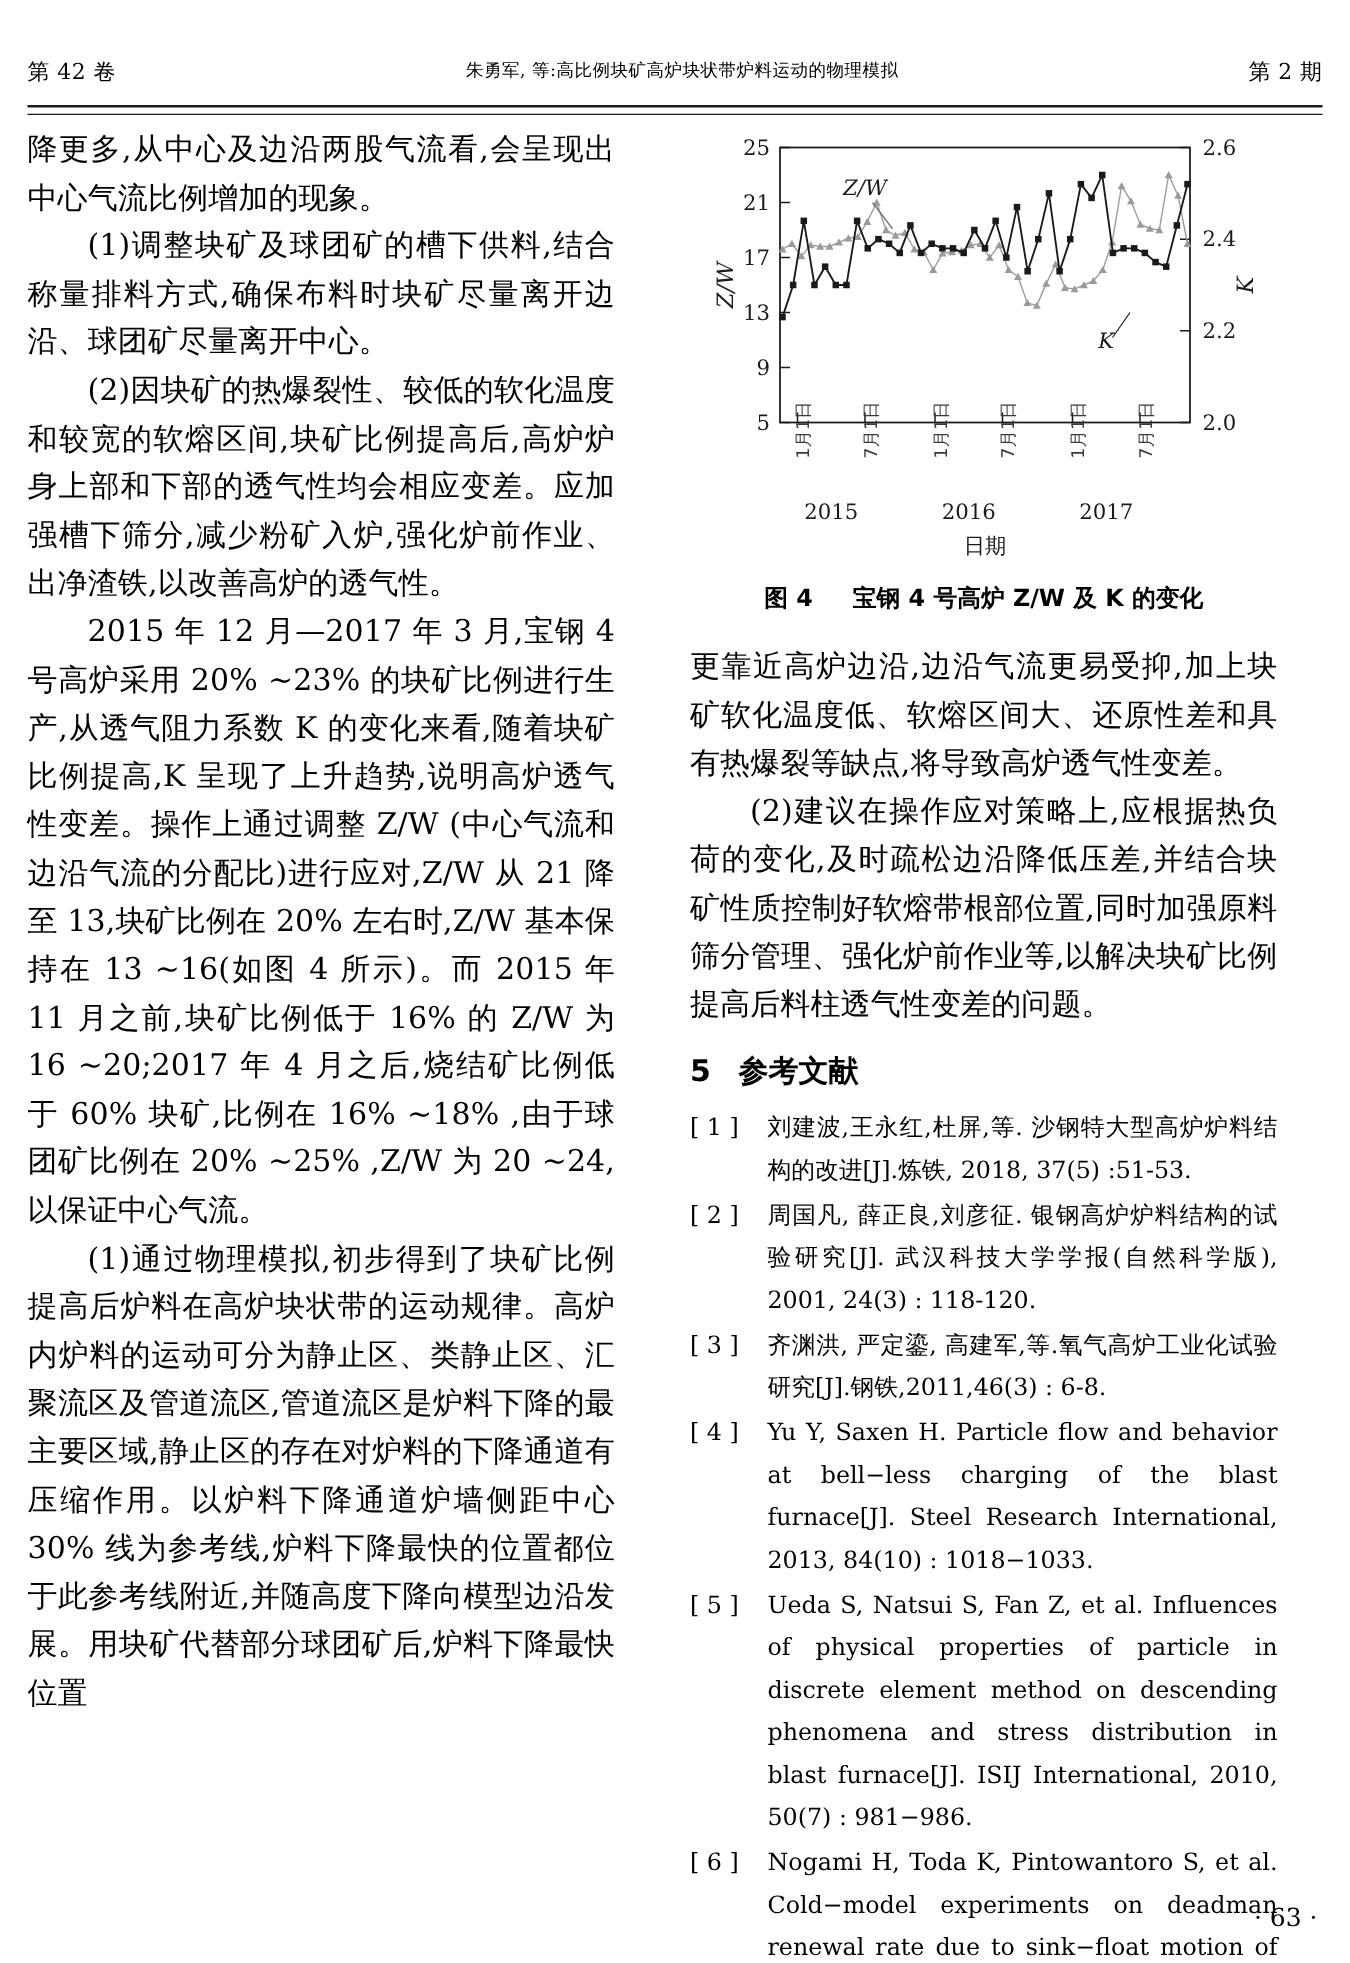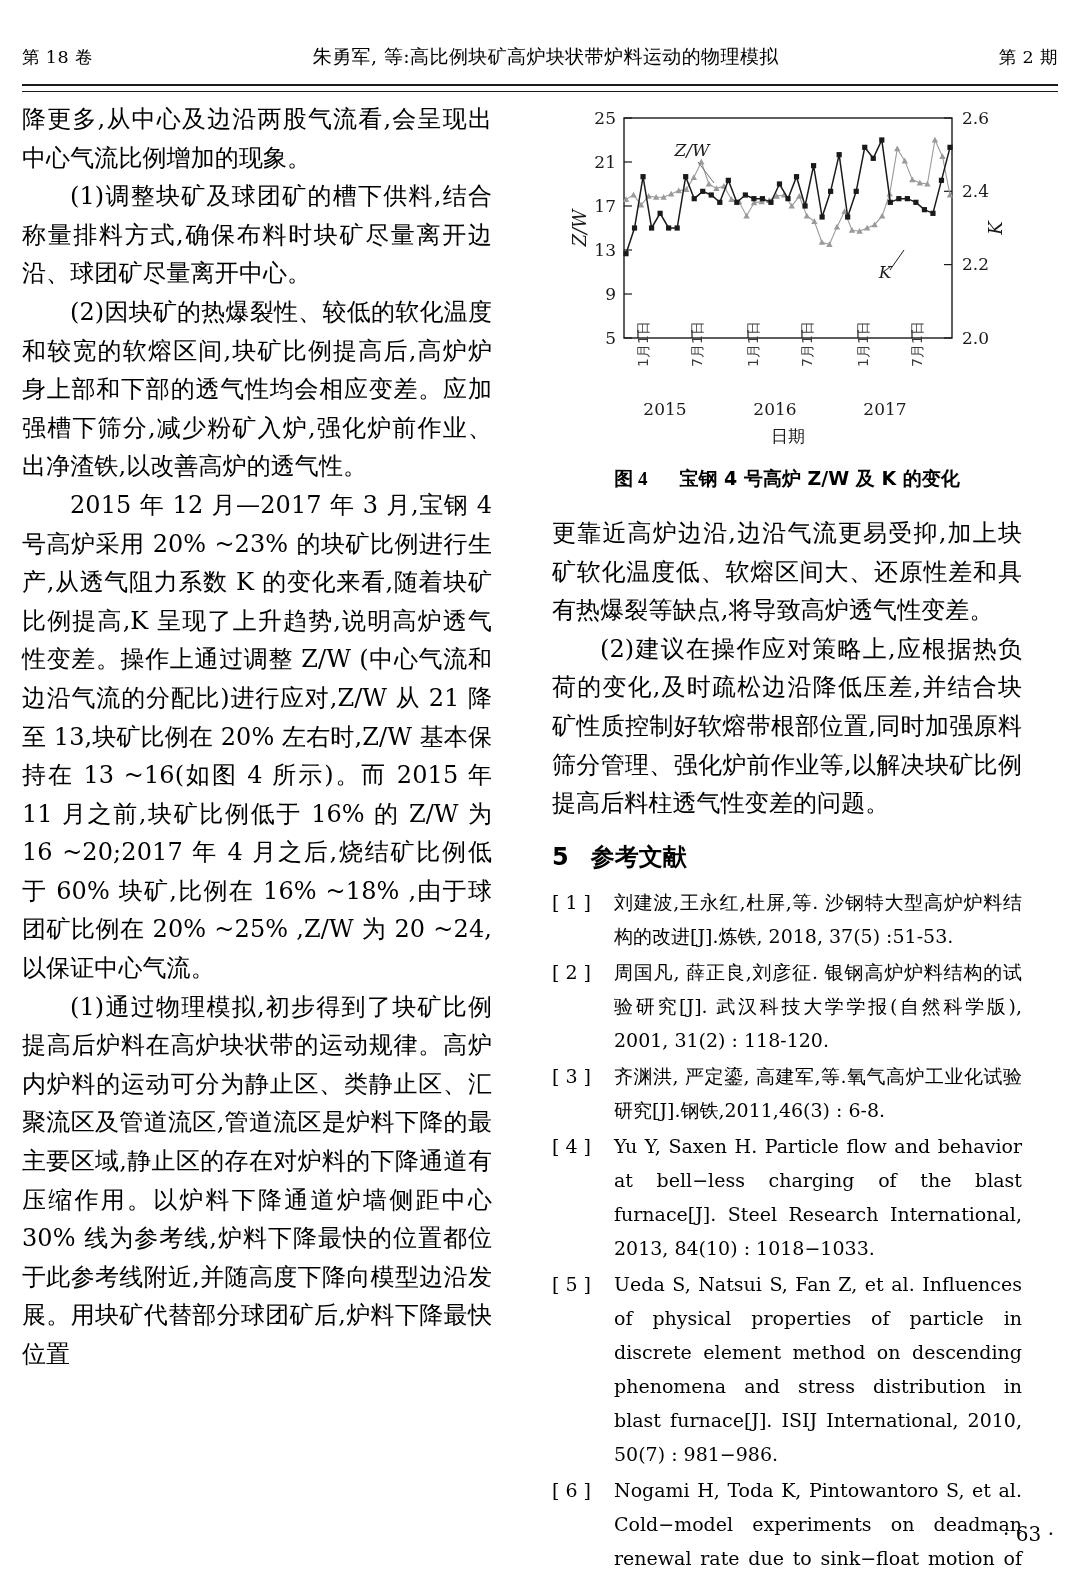--- a/index.html
+++ b/index.html
@@ -33,21 +33,21 @@
     align-items: center;
     justify-content: space-between;
     font-size: 17.5px;
     letter-spacing: 0.4px;
   }
   .runhead .volume, .runhead .issue {
     white-space: nowrap;
     font-family: "DejaVu Serif", "Liberation Serif", serif;
   }
   .runhead .center-title {
-    font-size: 19px;
+    font-size: 14px;
     white-space: nowrap;
   }
 
   .rule-double {
     position: absolute;
     top: 84px;
     left: 22px;
     right: 22px;
     height: 5px;
     border-top: 2.2px solid #1a1a1a;
@@ -87,21 +87,21 @@
     margin: 0 0 4px 0;
   }
   .figcaption {
     text-align: center;
     font-size: 19px;
     font-weight: bold;
     font-family: "DejaVu Sans", "Liberation Sans", sans-serif;
     margin-top: 16px;
     margin-bottom: 22px;
   }
-  .figcaption .fignum { margin-right: 32px; font-family: Liberation Serif, serif; }
+  .figcaption .fignum { margin-right: 32px; }
 
   .chart-wrap {
     position: relative;
     width: 470px;
     height: 350px;
   }
   svg.chart { display: block; }
 
   
   .ref-list { margin-top: 6px; }
@@ -130,21 +130,21 @@
     font-size: 20px;
     font-family: "DejaVu Serif", "Liberation Serif", serif;
   }
 </style>
 </head>
 <body>
 
 <div class="page">
 
   <div class="runhead">
-    <span class="volume">第 18 卷</span>
+    <span class="volume">第 42 卷</span>
     <span class="center-title">朱勇军, 等:高比例块矿高炉块状带炉料运动的物理模拟</span>
     <span class="issue">第 2 期</span>
   </div>
   <div class="rule-double"></div>
 
   <div class="col col-left">
 
     <p class="body">降更多,从中心及边沿两股气流看,会呈现出中心气流比例增加的现象。</p>
     <p class="indent">(1)调整块矿及球团矿的槽下供料,结合称量排料方式,确保布料时块矿尽量离开边沿、球团矿尽量离开中心。</p>
     <p class="indent">(2)因块矿的热爆裂性、较低的软化温度和较宽的软熔区间,块矿比例提高后,高炉炉身上部和下部的透气性均会相应变差。应加强槽下筛分,减少粉矿入炉,强化炉前作业、出净渣铁,以改善高炉的透气性。</p>
@@ -334,21 +334,21 @@
       <span class="num">5</span><span>参考文献</span>
     </h2>
 
     <div class="ref-list">
       <div class="ref-item">
         <span class="ref-num">[ 1 ]</span>
         <span class="ref-text">刘建波,王永红,杜屏,等. 沙钢特大型高炉炉料结构的改进[J].炼铁, 2018, 37(5) :51-53.</span>
       </div>
       <div class="ref-item">
         <span class="ref-num">[ 2 ]</span>
-        <span class="ref-text">周国凡, 薛正良,刘彦征. 银钢高炉炉料结构的试验研究[J]. 武汉科技大学学报(自然科学版), 2001, 31(2) : 118-120.</span>
+        <span class="ref-text">周国凡, 薛正良,刘彦征. 银钢高炉炉料结构的试验研究[J]. 武汉科技大学学报(自然科学版), 2001, 24(3) : 118-120.</span>
       </div>
       <div class="ref-item">
         <span class="ref-num">[ 3 ]</span>
         <span class="ref-text">齐渊洪, 严定鎏, 高建军,等.氧气高炉工业化试验研究[J].钢铁,2011,46(3) : 6-8.</span>
       </div>
       <div class="ref-item">
         <span class="ref-num">[ 4 ]</span>
         <span class="ref-text en">Yu Y, Saxen H. Particle flow and behavior at bell−less charging of the blast furnace[J]. Steel Research International, 2013, 84(10) : 1018−1033.</span>
       </div>
       <div class="ref-item">

